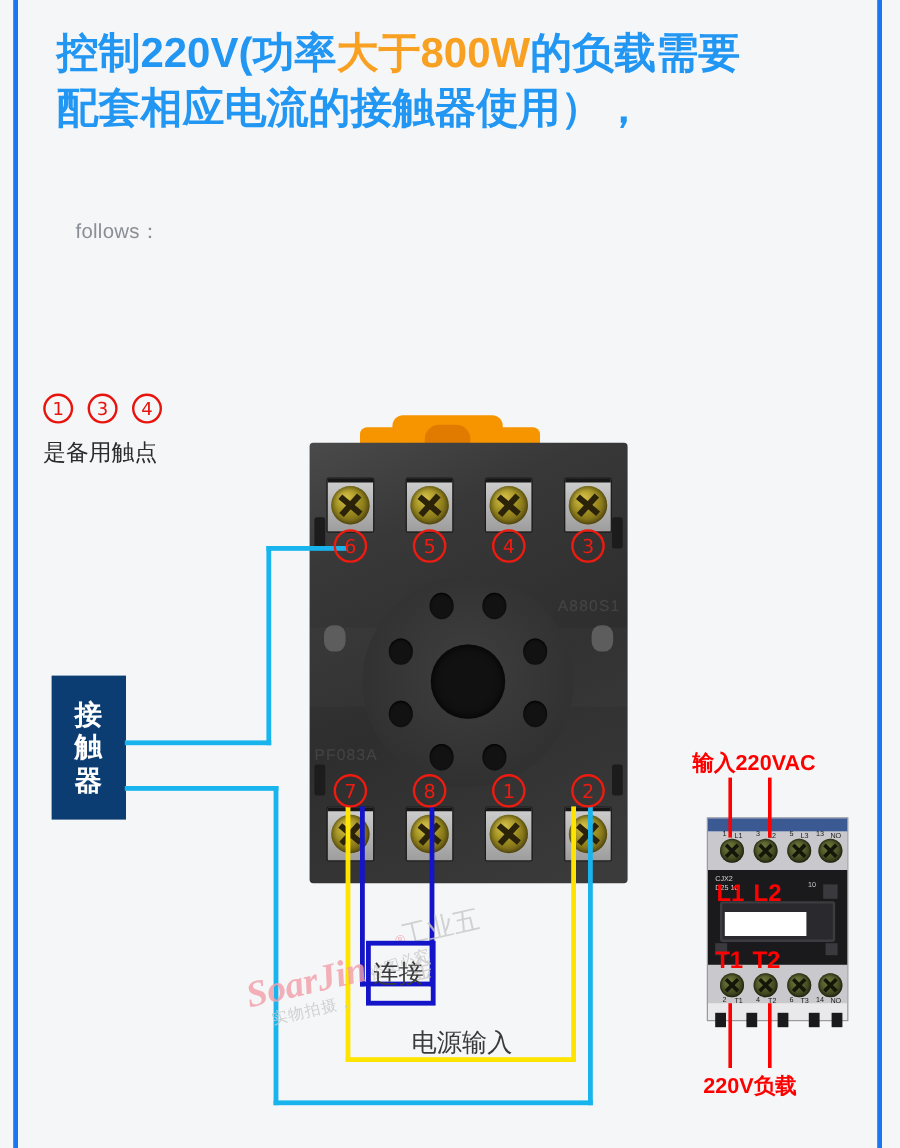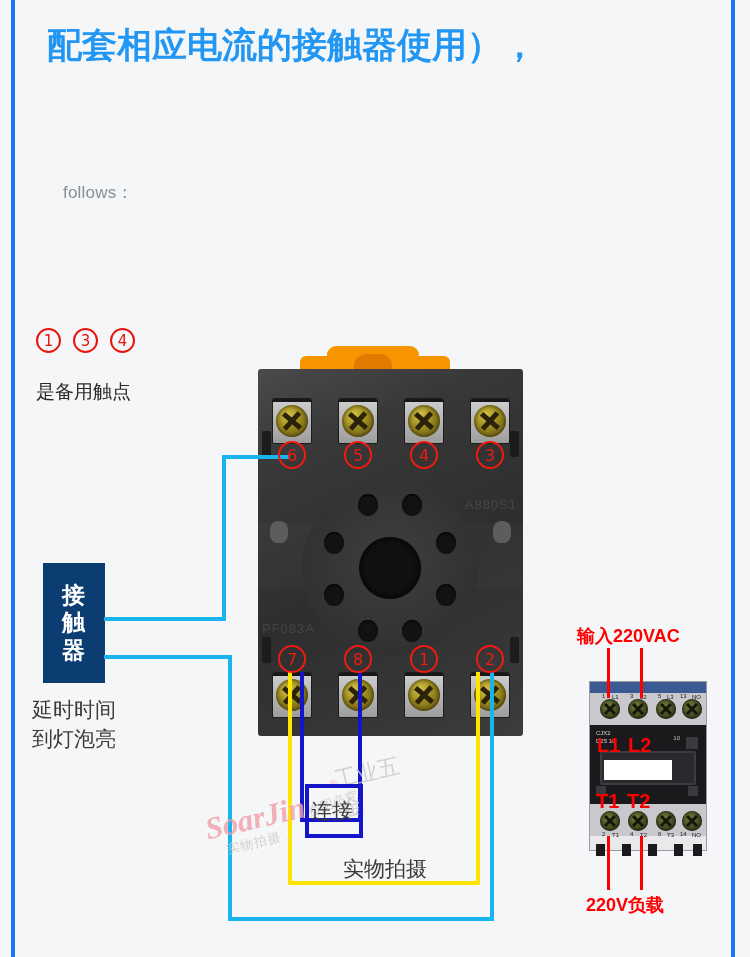--- a/index.html
+++ b/index.html
@@ -61,21 +61,21 @@
 
   
   .note {
     position: absolute;
     color: #2b2b2b;
     font-size: 19px;
     line-height: 1.35;
     white-space: nowrap;
   }
   .note-a { left: 36px; top: 293px; }
-  .note-b { left: 36px; top: 379px; }
+  .note-b { left: 36px; top: 365px; }
 
   .circ-row {
     position: absolute;
     left: 36px; top: 328px;
     display: flex;
     gap: 12px;
   }
   .circ {
     width: 25px; height: 25px;
     border: 2px solid #e8130d;
@@ -422,42 +422,39 @@
 </head>
 <body>
 
 <div id="page">
 
   <div class="page-inner"></div>
   <div class="edge-border edge-left"></div>
   <div class="edge-border edge-right"></div>
 
   <div class="title-block">
+    <div class="title-line"><span>控制220V(功率</span><span class="title-hl">大于800W</span><span>的负载需要</span></div>
     <div class="title-line">配套相应电流的接触器使用），</div>
   </div>
 
   <div class="subtitle-block">
     <div class="last">follows：</div>
   </div>
 
   <div class="circ-row">
     <div class="circ">1</div>
     <div class="circ">3</div>
     <div class="circ">4</div>
   </div>
   <div class="note note-b">是备用触点</div>
 
   <div class="contactor-box">
     <span>接</span>
     <span>触</span>
     <span>器</span>
-  </div>
-  <div class="note note-c">
-    <div>延时时间</div>
-    <div>到灯泡亮</div>
   </div>
 
   <div class="clip-wing l"></div>
   <div class="clip-wing r"></div>
   <div class="clip"></div>
 
   <div class="socket">
     <div class="socket-emboss" style="right:6px; top:128px;">A880S1</div>
     <div class="socket-emboss" style="left:4px; top:252px;">PF083A</div>
 
@@ -537,21 +534,21 @@
   <div class="tnum" style="left:410px; top:441px;">4</div>
   <div class="tnum" style="left:476px; top:441px;">3</div>
 
   <div class="tnum" style="left:278px; top:645px;">7</div>
   <div class="tnum" style="left:344px; top:645px;">8</div>
   <div class="tnum" style="left:410px; top:645px;">1</div>
   <div class="tnum" style="left:476px; top:645px;">2</div>
 
   <div class="connect-box"></div>
   <div class="wlabel" style="left:311px; top:797px;">连接</div>
-  <div class="wlabel" style="left:343px; top:855px;">实物拍摄</div>
+  <div class="wlabel" style="left:343px; top:855px;">电源输入</div>
 
   <div class="watermark">
     <div class="wm-main">SoarJin</div>
     <div class="wm-reg">®</div>
     <div class="wm-cn">工业五金</div>
     <div class="wm-sub">实物拍摄，</div>
     <div class="wm-sub2">盗图必究</div>
   </div>
 
   <div class="redlabel" style="left:577px; top:624px;">输入220VAC</div>

